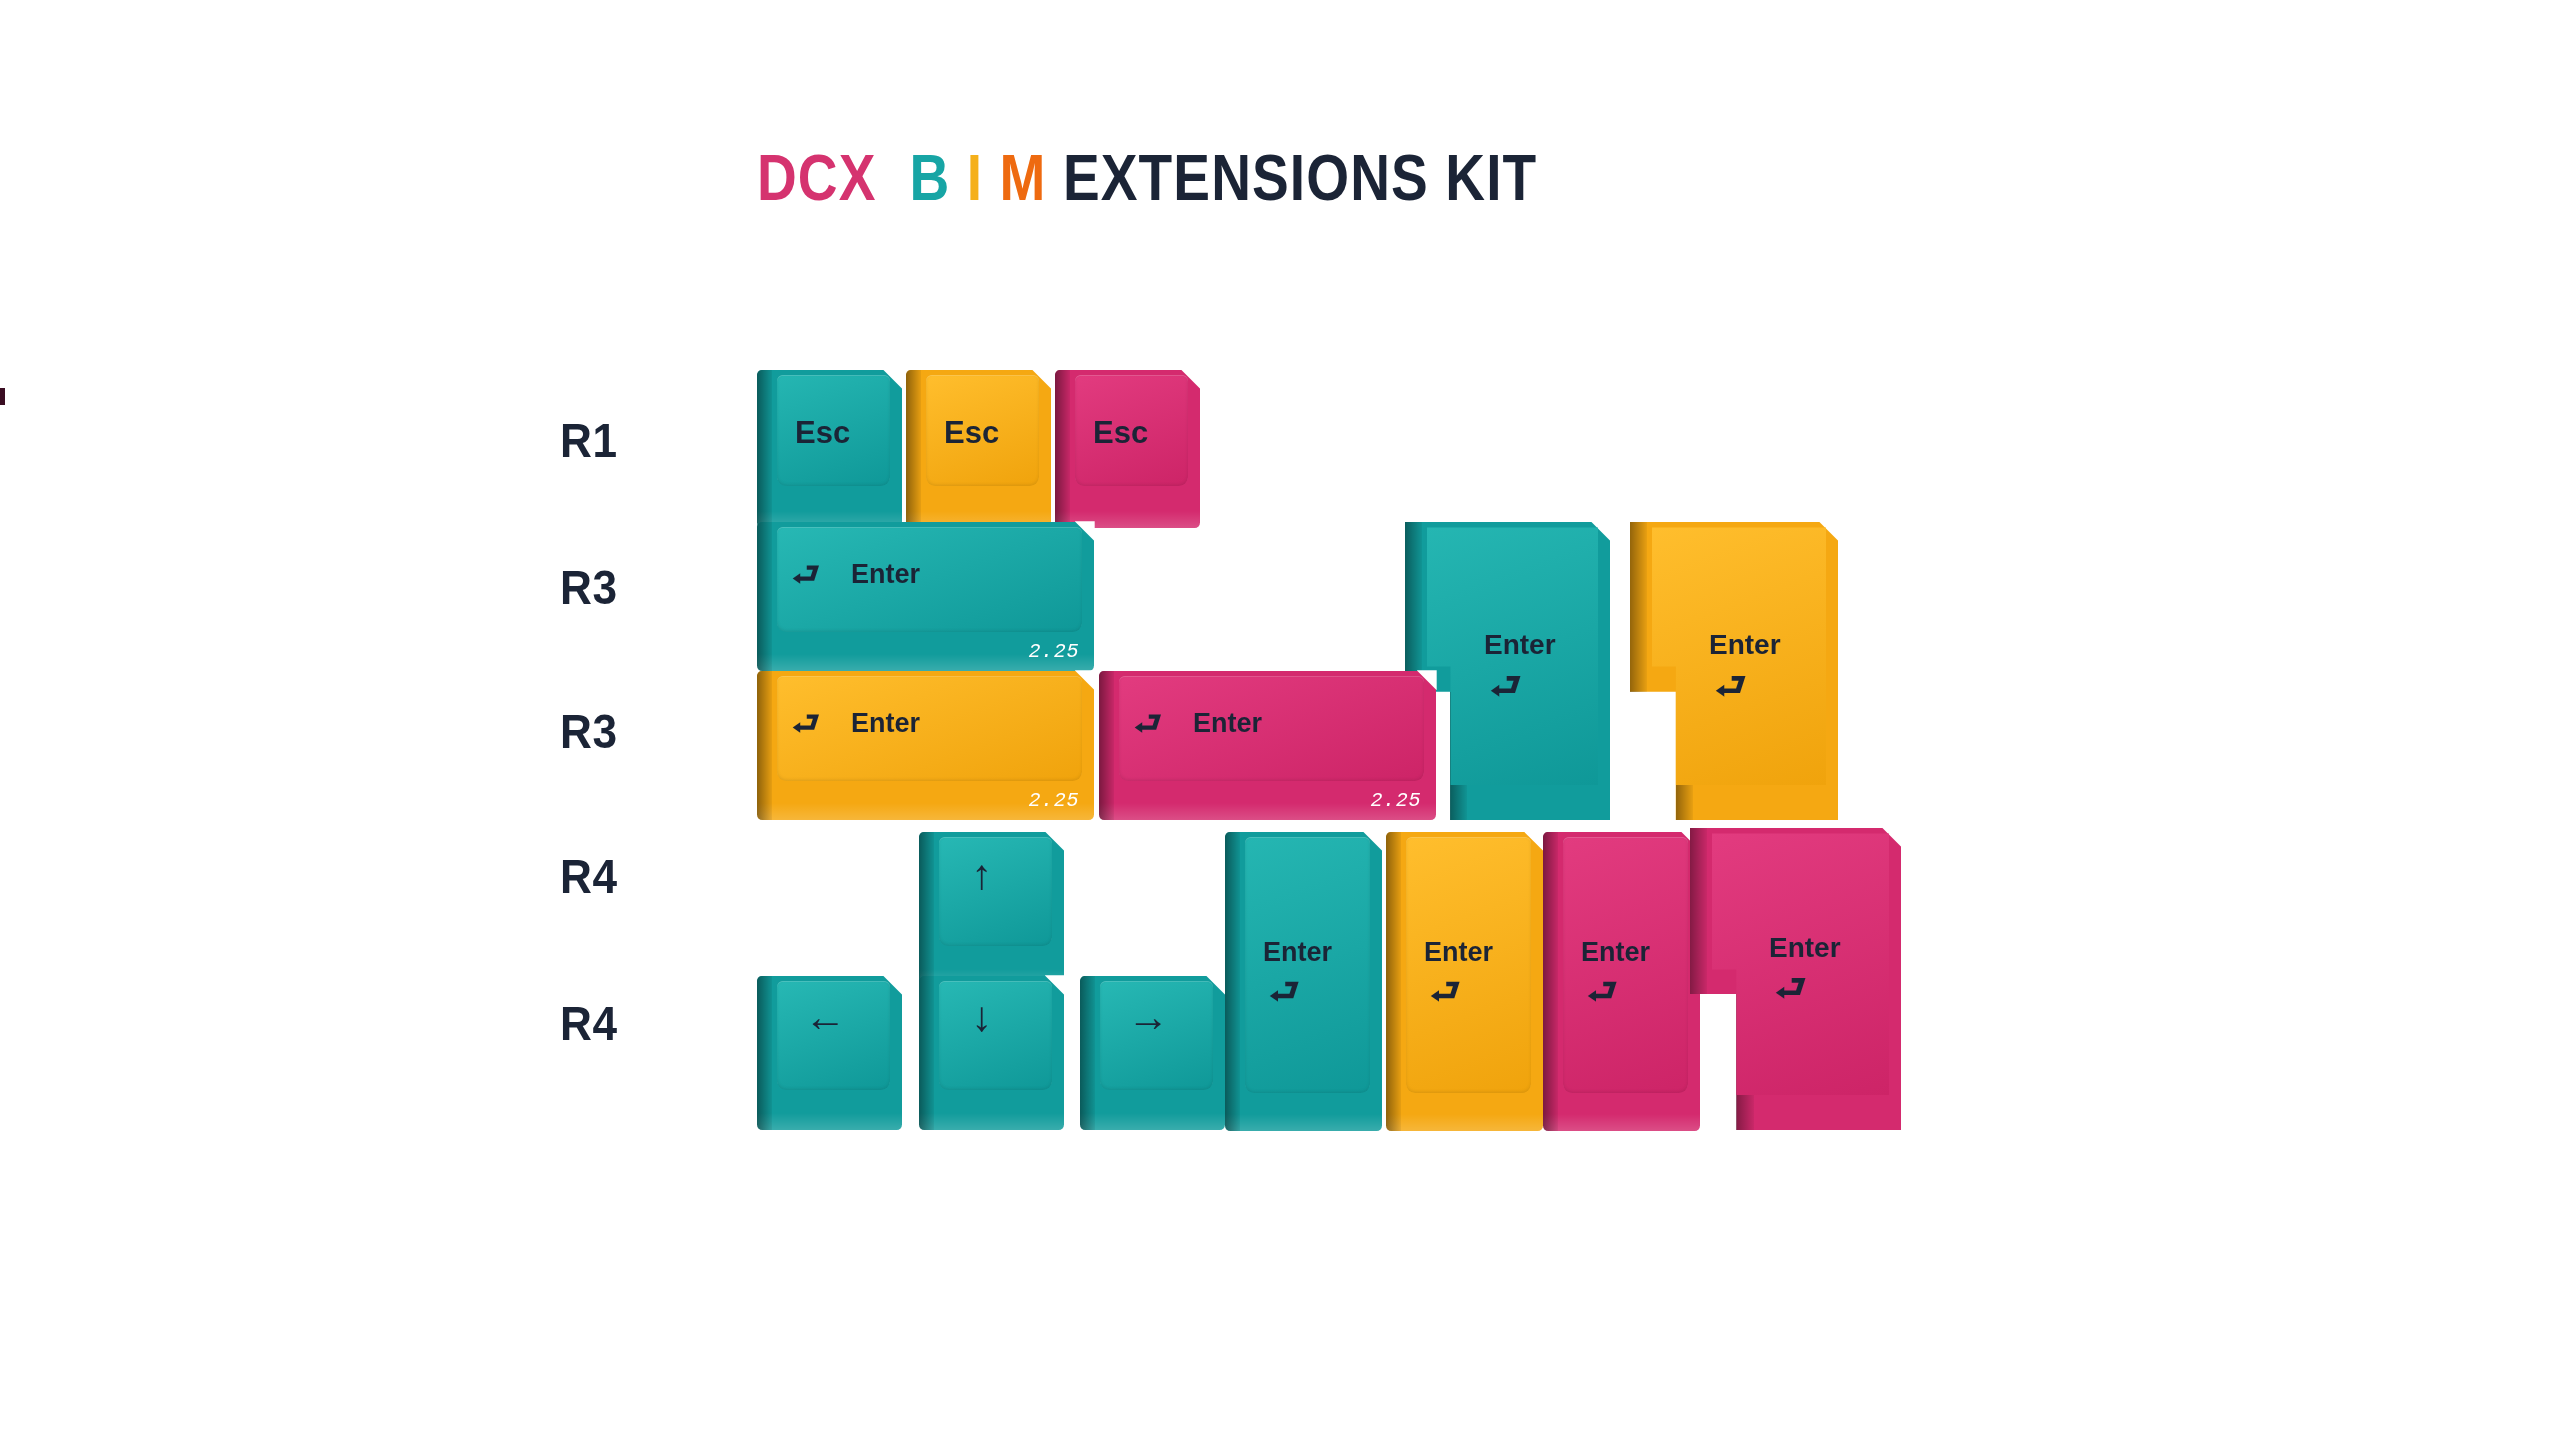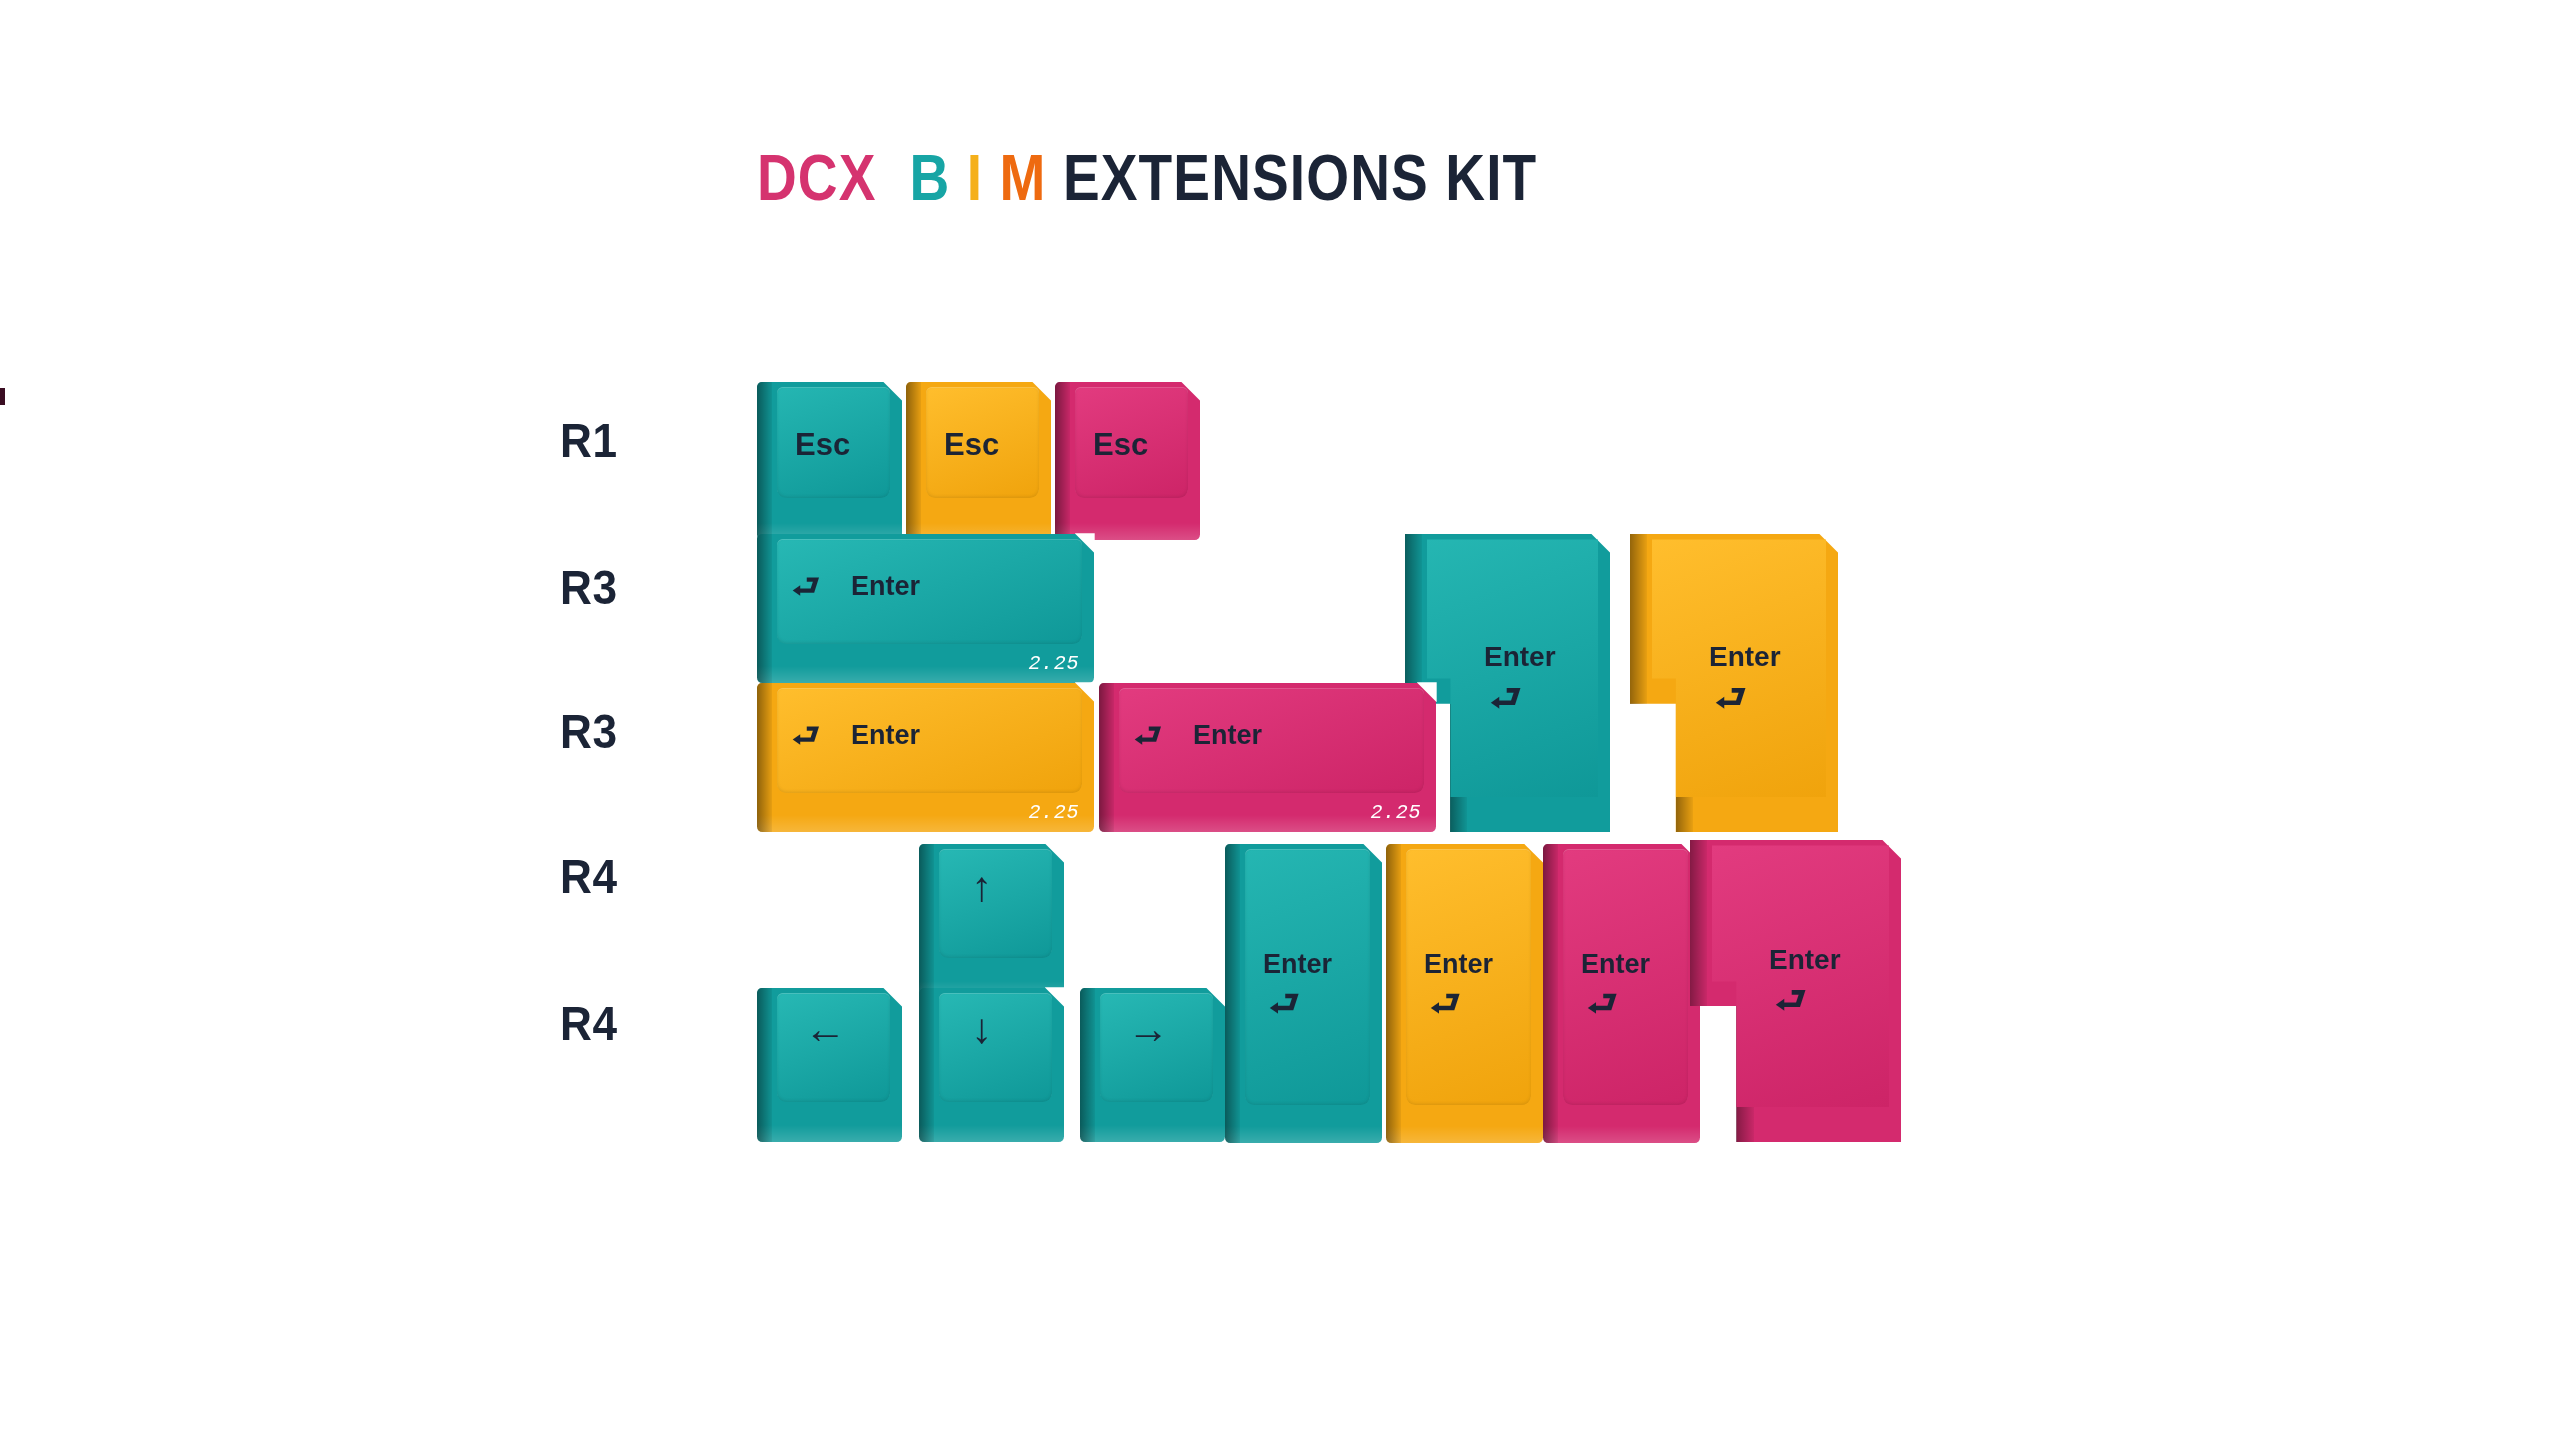--- a/index.html
+++ b/index.html
@@ -30,21 +30,21 @@
     font-family: "Liberation Sans", sans-serif;
     font-weight: 700;
     font-size: 48px;
     color: #1b2436;
     letter-spacing: 0.7px;
     transform: scaleX(0.92);
     transform-origin: left center;
   }
 
   
-  .cap { position: absolute; margin-top: 12px; }
+  .cap { position: absolute; }
 
   
   .cap .body {
     position: absolute; inset: 0;
     border-radius: 4.7px 10.7px 5.4px 5.4px;
     overflow: hidden;
   }
   .cap .body::after {     
     content: "";
     position: absolute; left: 0; top: 0; bottom: 0; width: 14.8px;

